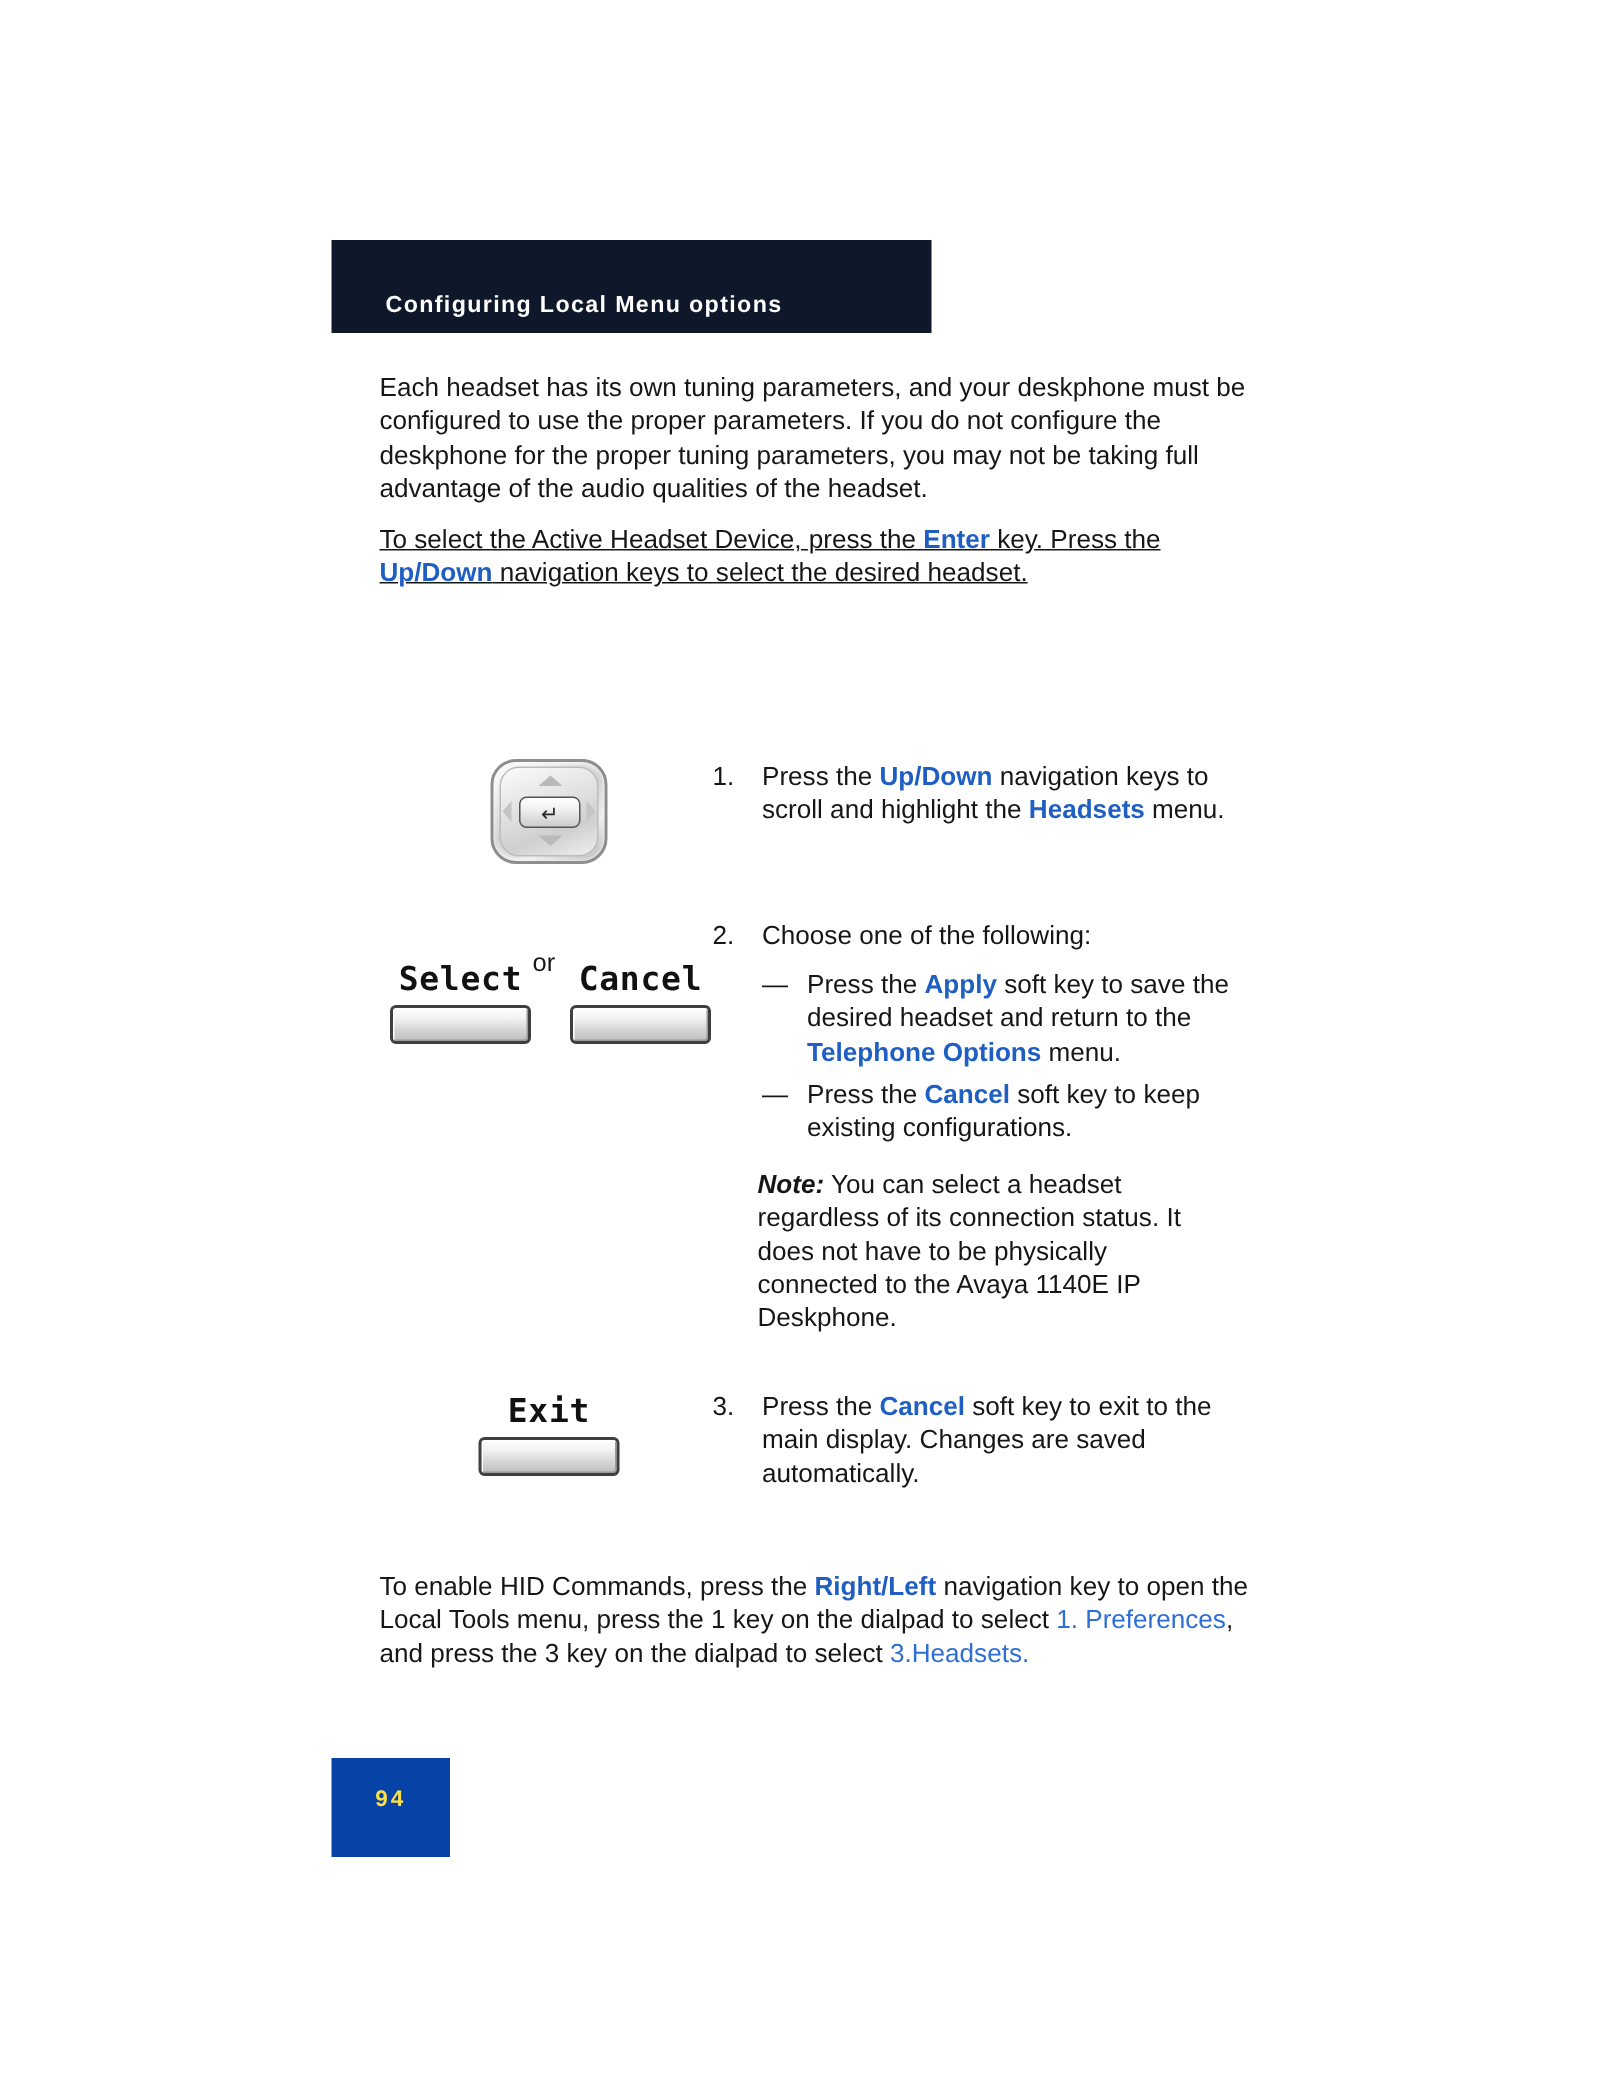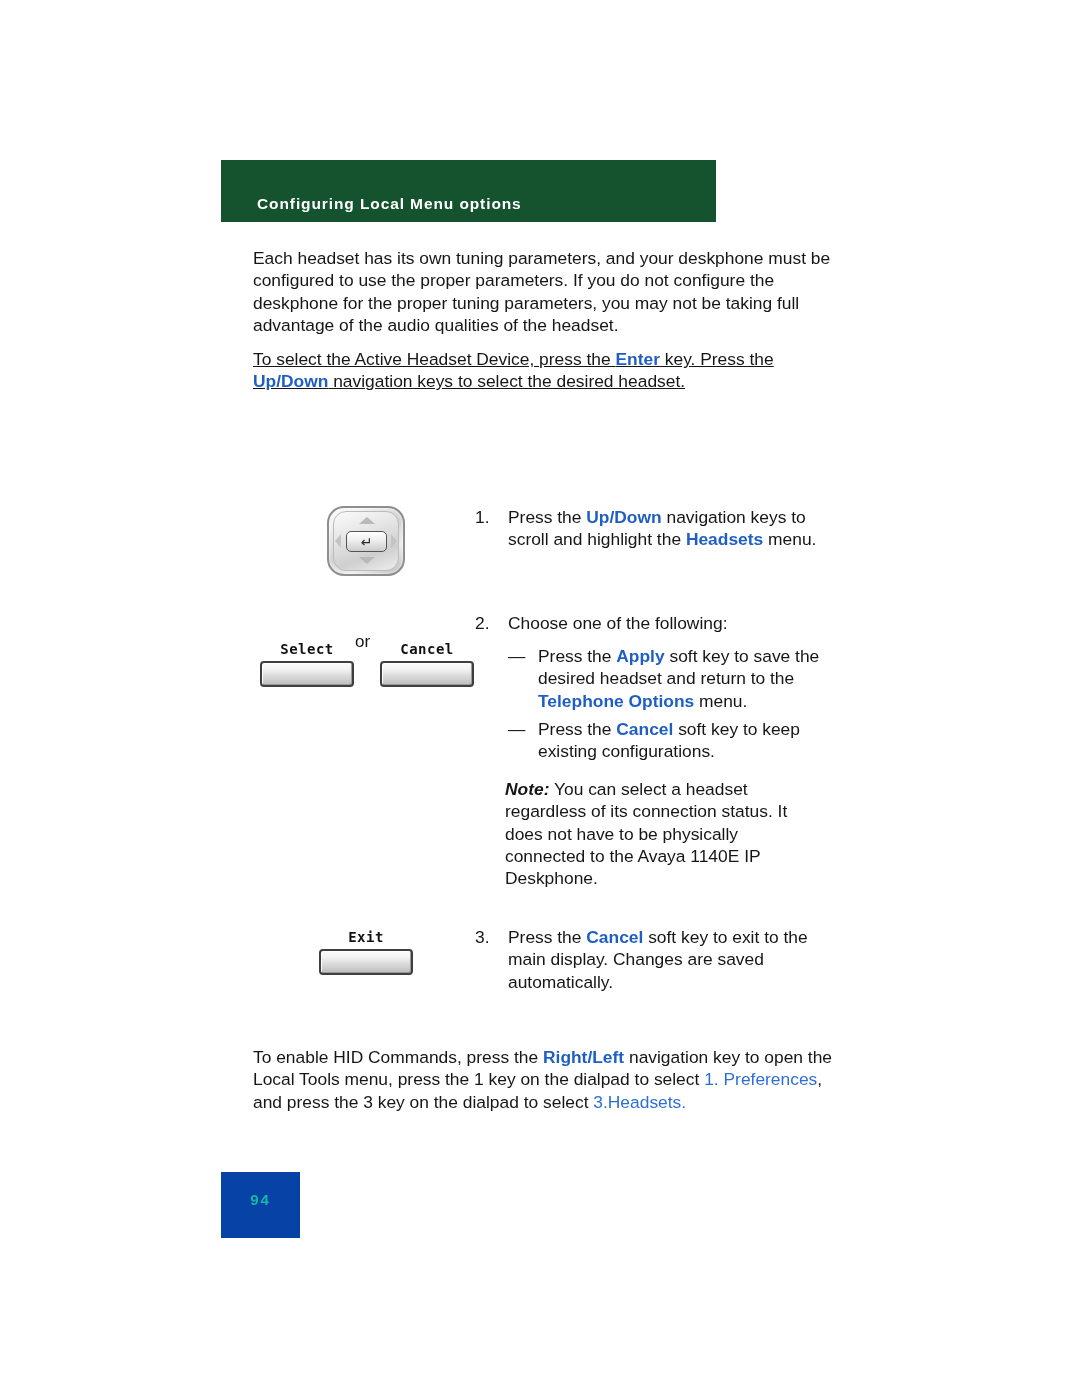--- a/index.html
+++ b/index.html
@@ -14,23 +14,23 @@
     font-family: "Liberation Sans", sans-serif;
     color: #000000;
     overflow: hidden;
   }
 
   
   .header-band {
     position: absolute;
     left: 221px;
     top: 160px;
-    width: 495px;
+    width: 400px;
     height: 62px;
-    background: #14532d;
+    background: #0f172a;
     box-sizing: border-box;
     text-decoration: underline;
   }
   .header-band .header-text {
     position: absolute;
     left: 36px;
     bottom: 9px;
     color: #ffffff;
     font-size: 15.5px;
     font-weight: bold;
@@ -207,21 +207,21 @@
     border-bottom: 7px solid transparent;
     border-left: 6px solid #c4c4c4;
   }
 
   
   .softkey {
     position: absolute;
   }
   .softkey .sk-label {
     font-family: "DejaVu Sans Mono", monospace;
-    font-size: 14px;
+    font-size: 22px;
     font-weight: bold;
     color: #111111;
     text-align: center;
     letter-spacing: 0.5px;
     margin-bottom: 4px;
     white-space: nowrap;
   }
   .softkey .sk-button {
     width: 94px;
     height: 26px;
@@ -245,21 +245,21 @@
     width: 79px;
     height: 66px;
     background: #0742A6;
   }
   .page-box .page-num {
     position: absolute;
     left: 0;
     right: 0;
     top: 19px;
     text-align: center;
-    color: #14b8a6;
+    color: #fde047;
     font-size: 15px;
     font-weight: bold;
     letter-spacing: 2px;
   }
 </style>
 </head>
 <body>
 
 <div class="header-band">
   <div class="header-text">Configuring Local Menu options</div>

